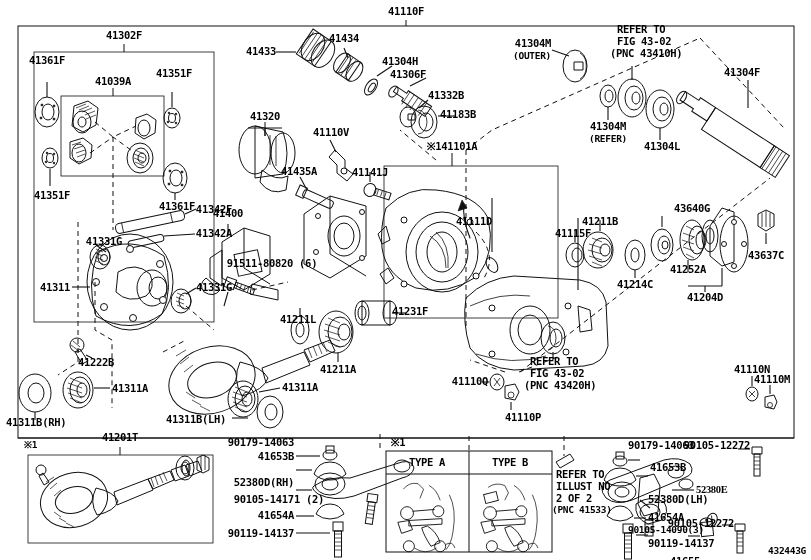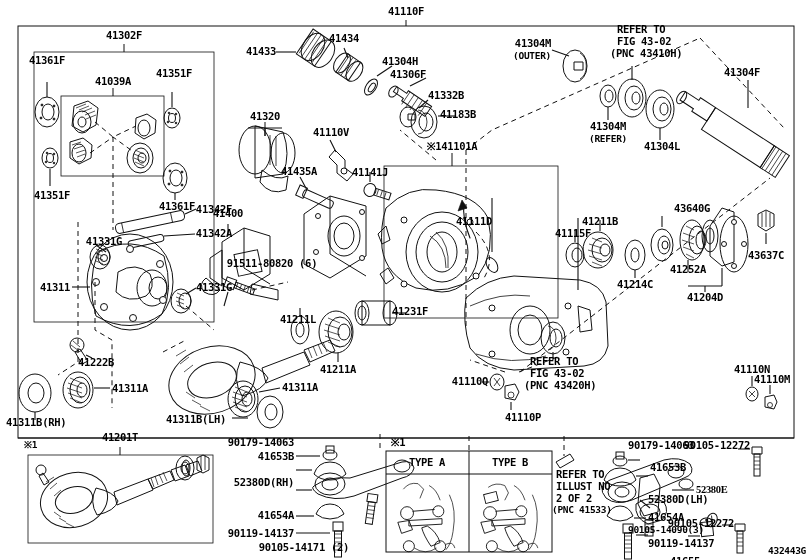--- a/index.html
+++ b/index.html
@@ -699,21 +699,21 @@
 
 <div class="lbl" style="left:530px;top:356px;">REFER TO</div>
 <div class="lbl" style="left:530px;top:368px;">FIG 43-02</div>
 <div class="lbl" style="left:524px;top:380px;">(PNC 43420H)</div>
 
 <div class="lbl ctr" style="left:120px;top:432px;">41201T</div>
 
 <div class="lbl rt" style="left:294px;top:437px;">90179-14063</div>
 <div class="lbl rt" style="left:294px;top:451px;">41653B</div>
 <div class="lbl rt" style="left:294px;top:477px;">52380D(RH)</div>
-<div class="lbl rt" style="left:349px;top:494px;margin-top:48px;">90105-14171 (2)</div>
+<div class="lbl rt" style="left:324px;top:494px;">90105-14171 (2)</div>
 <div class="lbl rt" style="left:294px;top:510px;">41654A</div>
 <div class="lbl rt" style="left:294px;top:528px;">90119-14137</div>
 
 <div class="lbl ctr" style="left:398px;top:437px;">※1</div>
 <div class="lbl ctr" style="left:427px;top:457px;">TYPE A</div>
 <div class="lbl ctr" style="left:510px;top:457px;">TYPE B</div>
 
 <div class="lbl" style="left:556px;top:469px;">REFER TO</div>
 <div class="lbl" style="left:556px;top:481px;">ILLUST NO</div>
 <div class="lbl" style="left:556px;top:493px;">2 OF 2</div>

